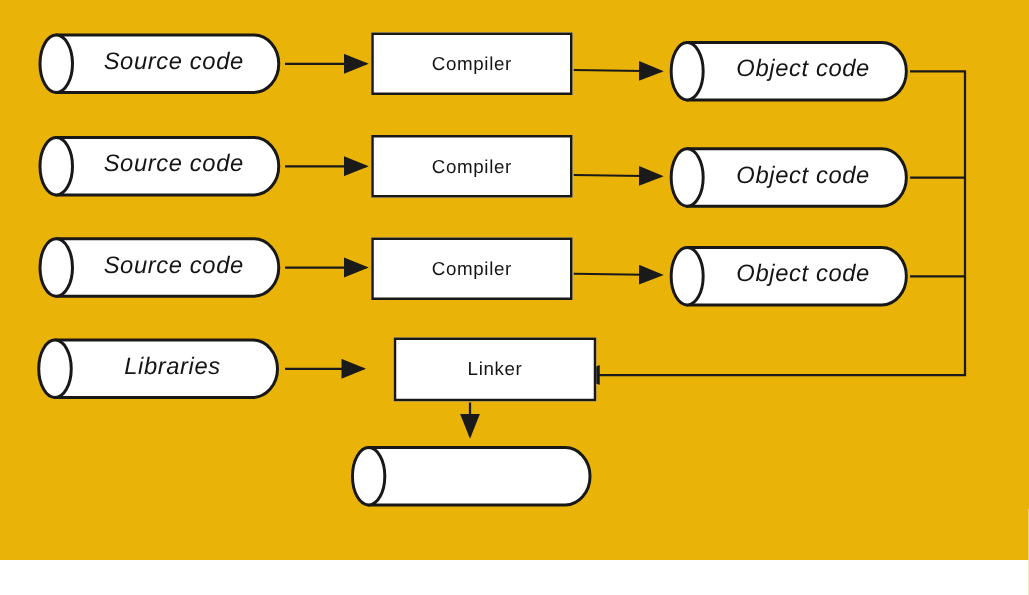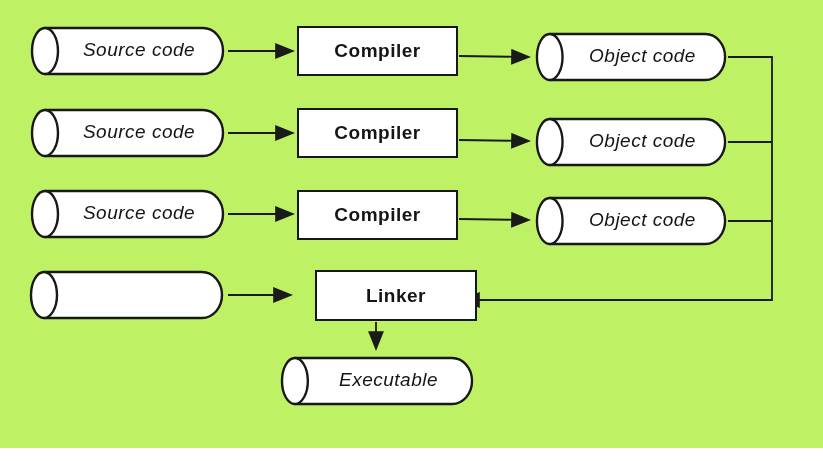--- a/index.html
+++ b/index.html
@@ -1,20 +1,20 @@
 <!DOCTYPE html>
 <html><head>
 <meta charset="utf-8">
 <style>
   html, body { margin: 0; padding: 0; background: #ffffff; }
   .canvas {
     position: relative;
     width: 823px;
     height: 448px;
-    background: #bef264;
+    background: #eab308;
     overflow: hidden;
     font-family: "Liberation Sans", sans-serif;
     color: #151515;
   }
   .connectors {
     position: absolute;
     left: 0; top: 0;
     width: 823px; height: 476px;
   }
   .connectors line, .connectors polyline {
@@ -39,22 +39,22 @@
     letter-spacing: 0.5px;
     white-space: nowrap;
   }
   .box {
     position: absolute;
     background: #fff;
     border: 2.2px solid #181818;
     display: flex;
     align-items: center;
     justify-content: center;
-    font-weight: bold;
-    font-size: 19px;
+    font-weight: normal;
+    font-size: 15px;
     letter-spacing: 0.5px;
     box-sizing: border-box;
   }
   .caption {
     position: absolute;
     left: 235px; top: 433px;
     width: 300px;
     text-align: center;
     font-family: "Liberation Serif", "DejaVu Serif", serif;
     font-weight: bold;
@@ -115,20 +115,21 @@
       <ellipse cx="17" cy="26" rx="13" ry="23" fill="#fff" stroke="#181818" stroke-width="2.4"></ellipse>
     </svg>
     <span class="cyl-label">Source code</span>
   </div>
 
   <div class="node cylinder" style="left:27px; top:269px; width:200px; height:52px;">
     <svg class="cyl-shape" viewBox="0 0 200 52" preserveAspectRatio="none">
       <path d="M 17 3 L 175 3 A 20 23 0 0 1 175 49 L 17 49 Z" fill="#fff" stroke="#181818" stroke-width="2.4" stroke-linejoin="round"></path>
       <ellipse cx="17" cy="26" rx="13" ry="23" fill="#fff" stroke="#181818" stroke-width="2.4"></ellipse>
     </svg>
+    <span class="cyl-label">Libraries</span>
   </div>
 
   <div class="box" style="left:297px; top:26px; width:161px; height:50px;">
     <span>Compiler</span>
   </div>
   <div class="box" style="left:297px; top:108px; width:161px; height:50px;">
     <span>Compiler</span>
   </div>
   <div class="box" style="left:297px; top:190px; width:161px; height:50px;">
     <span>Compiler</span>
@@ -160,17 +161,16 @@
       <ellipse cx="17" cy="26" rx="13" ry="23" fill="#fff" stroke="#181818" stroke-width="2.4"></ellipse>
     </svg>
     <span class="cyl-label">Object code</span>
   </div>
 
   <div class="node cylinder" style="left:278px; top:355px; width:199px; height:52px;">
     <svg class="cyl-shape" viewBox="0 0 200 52" preserveAspectRatio="none">
       <path d="M 17 3 L 175 3 A 20 23 0 0 1 175 49 L 17 49 Z" fill="#fff" stroke="#181818" stroke-width="2.4" stroke-linejoin="round"></path>
       <ellipse cx="17" cy="26" rx="13" ry="23" fill="#fff" stroke="#181818" stroke-width="2.4"></ellipse>
     </svg>
-    <span class="cyl-label">Executable</span>
   </div>
 
 
 </div>
 
 </body></html>

